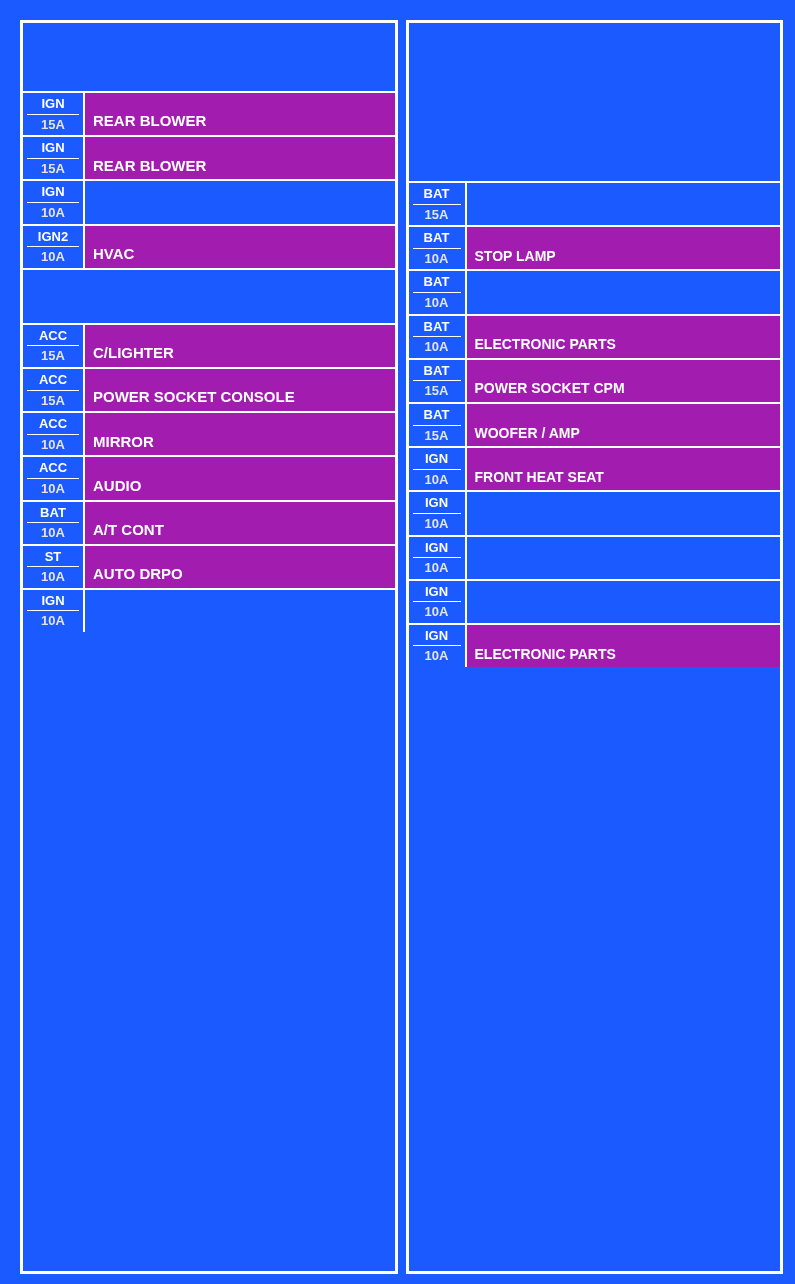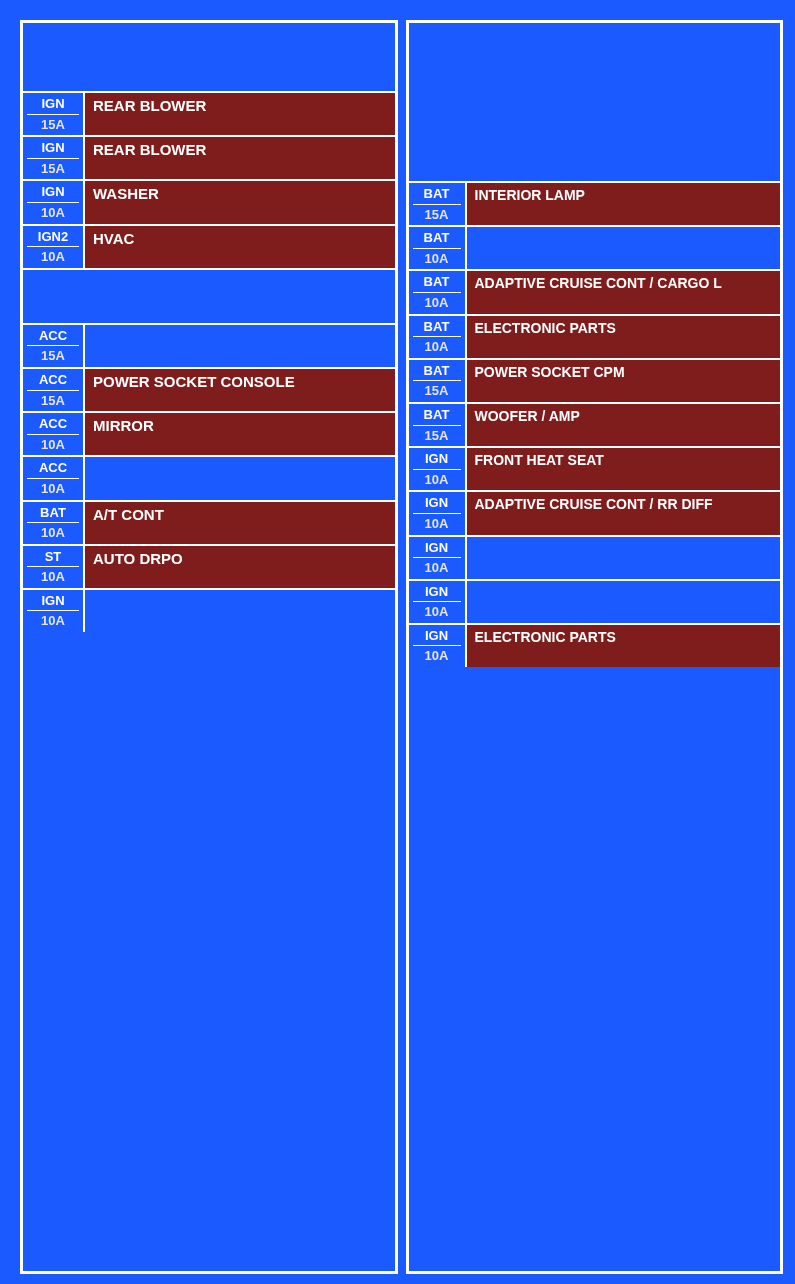--- a/index.html
+++ b/index.html
@@ -69,23 +69,23 @@
       font-weight: 900;
       color: #e5e5e5;
       text-align: right;
       line-height: 1.2;
       padding-top: 2px;
     }
 
     .label-cell {
       flex: 1;
       display: flex;
-      align-items: flex-start;
+      align-items: flex-end;
       padding: 4px 8px;
-      background-color: #7f1d1d;
+      background-color: #a21caf;
     }
 
     .label-text {
       font-size: 15px;
       font-weight: 900;
       color: white;
       line-height: 1.25;
       text-transform: uppercase;
     }
 
@@ -132,39 +132,39 @@
         </div>
         <div class="label-cell">
           <div class="label-text">REAR BLOWER</div>
         </div>
       </div>
       <div class="fuse-row">
         <div class="code-cell">
           <div class="code-top">IGN</div>
           <div class="code-bottom">10A</div>
         </div>
-        <div class="label-cell">
-          <div class="label-text">WASHER</div>
-        </div>
       </div>
       <div class="fuse-row">
         <div class="code-cell">
           <div class="code-top">IGN2</div>
           <div class="code-bottom">10A</div>
         </div>
         <div class="label-cell">
           <div class="label-text">HVAC</div>
         </div>
       </div>
       <div class="empty-row"></div>
       <div class="fuse-row">
         <div class="code-cell">
           <div class="code-top">ACC</div>
           <div class="code-bottom">15A</div>
         </div>
+        <div class="label-cell">
+          <div class="label-text">C/LIGHTER</div>
+        </div>
       </div>
       <div class="fuse-row">
         <div class="code-cell">
           <div class="code-top">ACC</div>
           <div class="code-bottom">15A</div>
         </div>
         <div class="label-cell">
           <div class="label-text">POWER SOCKET CONSOLE</div>
         </div>
       </div>
@@ -174,20 +174,23 @@
           <div class="code-bottom">10A</div>
         </div>
         <div class="label-cell">
           <div class="label-text">MIRROR</div>
         </div>
       </div>
       <div class="fuse-row">
         <div class="code-cell">
           <div class="code-top">ACC</div>
           <div class="code-bottom">10A</div>
+        </div>
+        <div class="label-cell">
+          <div class="label-text">AUDIO</div>
         </div>
       </div>
       <div class="fuse-row">
         <div class="code-cell">
           <div class="code-top">BAT</div>
           <div class="code-bottom">10A</div>
         </div>
         <div class="label-cell">
           <div class="label-text">A/T CONT</div>
         </div>
@@ -210,37 +213,34 @@
     </div>
 
   <div class="column right-column">
     <div class="header-cell"></div>
 
   <div class="fuse-row">
         <div class="code-cell">
           <div class="code-top">BAT</div>
           <div class="code-bottom">15A</div>
         </div>
-        <div class="label-cell">
-          <div class="label-text">INTERIOR LAMP</div>
-        </div>
-      </div>
-      <div class="fuse-row">
-        <div class="code-cell">
-          <div class="code-top">BAT</div>
-          <div class="code-bottom">10A</div>
-        </div>
-      </div>
-      <div class="fuse-row">
-        <div class="code-cell">
-          <div class="code-top">BAT</div>
-          <div class="code-bottom">10A</div>
-        </div>
-        <div class="label-cell">
-          <div class="label-text">ADAPTIVE CRUISE CONT / CARGO L</div>
+      </div>
+      <div class="fuse-row">
+        <div class="code-cell">
+          <div class="code-top">BAT</div>
+          <div class="code-bottom">10A</div>
+        </div>
+        <div class="label-cell">
+          <div class="label-text">STOP LAMP</div>
+        </div>
+      </div>
+      <div class="fuse-row">
+        <div class="code-cell">
+          <div class="code-top">BAT</div>
+          <div class="code-bottom">10A</div>
         </div>
       </div>
       <div class="fuse-row">
         <div class="code-cell">
           <div class="code-top">BAT</div>
           <div class="code-bottom">10A</div>
         </div>
         <div class="label-cell">
           <div class="label-text">ELECTRONIC PARTS</div>
         </div>
@@ -269,23 +269,20 @@
           <div class="code-bottom">10A</div>
         </div>
         <div class="label-cell">
           <div class="label-text">FRONT HEAT SEAT</div>
         </div>
       </div>
       <div class="fuse-row">
         <div class="code-cell">
           <div class="code-top">IGN</div>
           <div class="code-bottom">10A</div>
-        </div>
-        <div class="label-cell">
-          <div class="label-text">ADAPTIVE CRUISE CONT / RR DIFF</div>
         </div>
       </div>
       <div class="fuse-row">
         <div class="code-cell">
           <div class="code-top">IGN</div>
           <div class="code-bottom">10A</div>
         </div>
       </div>
       <div class="fuse-row">
         <div class="code-cell">

